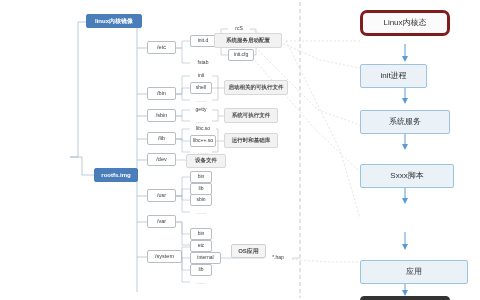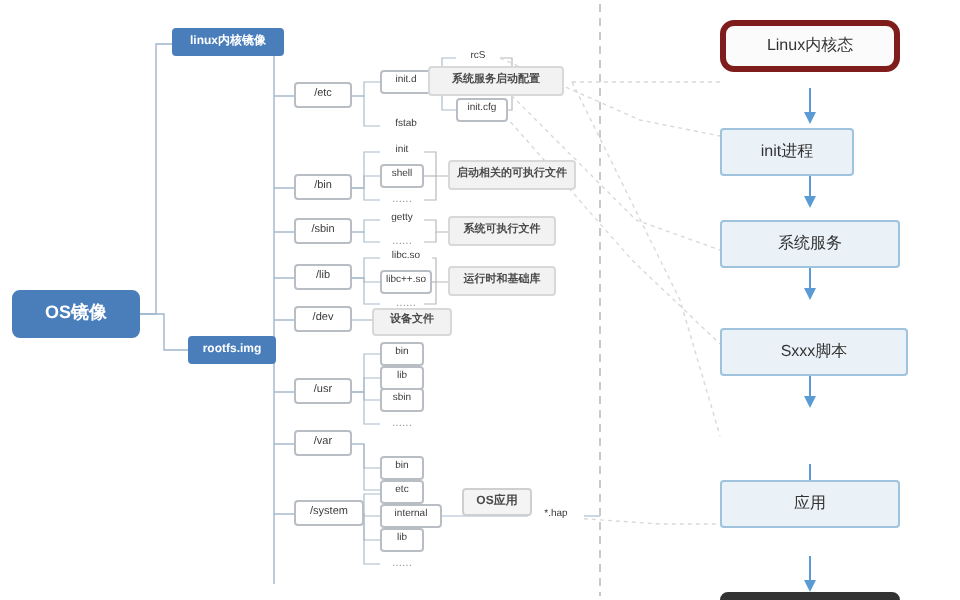--- a/index.html
+++ b/index.html
@@ -154,21 +154,20 @@
       <polygon points="405,104 402,98 408,98"></polygon>
       <polygon points="405,150 402,144 408,144"></polygon>
       <polygon points="405,204 402,198 408,198"></polygon>
       <polygon points="405,250 402,244 408,244"></polygon>
       <polygon points="405,296 402,290 408,290"></polygon>
     </g>
   </svg>
 
   <div class="node pill small" style="left:86px;top:14px;width:56px;height:14px;">linux内核镜像</div>
 
-  <div class="node pill big" style="left:6px;top:145px;width:64px;height:24px;">OS镜像</div>
 
   <div class="node pill small" style="left:94px;top:168px;width:44px;height:14px;">rootfs.img</div>
 
   <div class="node dir" style="left:147px;top:41px;width:29px;height:13px;">/etc</div>
   <div class="node dir" style="left:147px;top:87px;width:29px;height:13px;">/bin</div>
   <div class="node dir" style="left:147px;top:109px;width:29px;height:13px;">/sbin</div>
   <div class="node dir" style="left:147px;top:132px;width:29px;height:13px;">/lib</div>
   <div class="node dir" style="left:147px;top:153px;width:29px;height:13px;">/dev</div>
   <div class="node dir" style="left:147px;top:189px;width:29px;height:13px;">/usr</div>
   <div class="node dir" style="left:147px;top:215px;width:29px;height:13px;">/var</div>
@@ -210,16 +209,16 @@
   <div class="node note" style="left:224px;top:80px;width:64px;height:15px;">启动相关的可执行文件</div>
   <div class="node note" style="left:224px;top:108px;width:54px;height:15px;">系统可执行文件</div>
   <div class="node note" style="left:224px;top:133px;width:54px;height:15px;">运行时和基础库</div>
   <div class="node note" style="left:186px;top:154px;width:40px;height:14px;">设备文件</div>
   <div class="node note badge" style="left:231px;top:244px;width:35px;height:14px;">OS应用</div>
 
   <div class="node flow top" style="left:360px;top:10px;width:90px;height:26px;">Linux内核态</div>
   <div class="node flow" style="left:360px;top:64px;width:67px;height:24px;">init进程</div>
   <div class="node flow" style="left:360px;top:110px;width:90px;height:24px;">系统服务</div>
   <div class="node flow" style="left:360px;top:164px;width:94px;height:24px;">Sxxx脚本</div>
-  <div class="node flow" style="left:360px;top:240px;width:90px;height:24px;">应用</div>
+  <div class="node flow" style="left:360px;top:260px;width:108px;height:24px;font-family:Liberation Mono, monospace;">应用</div>
   <div class="node flow hw" style="left:360px;top:296px;width:90px;height:14px;"></div>
 
 </div>
 
 </body></html>

